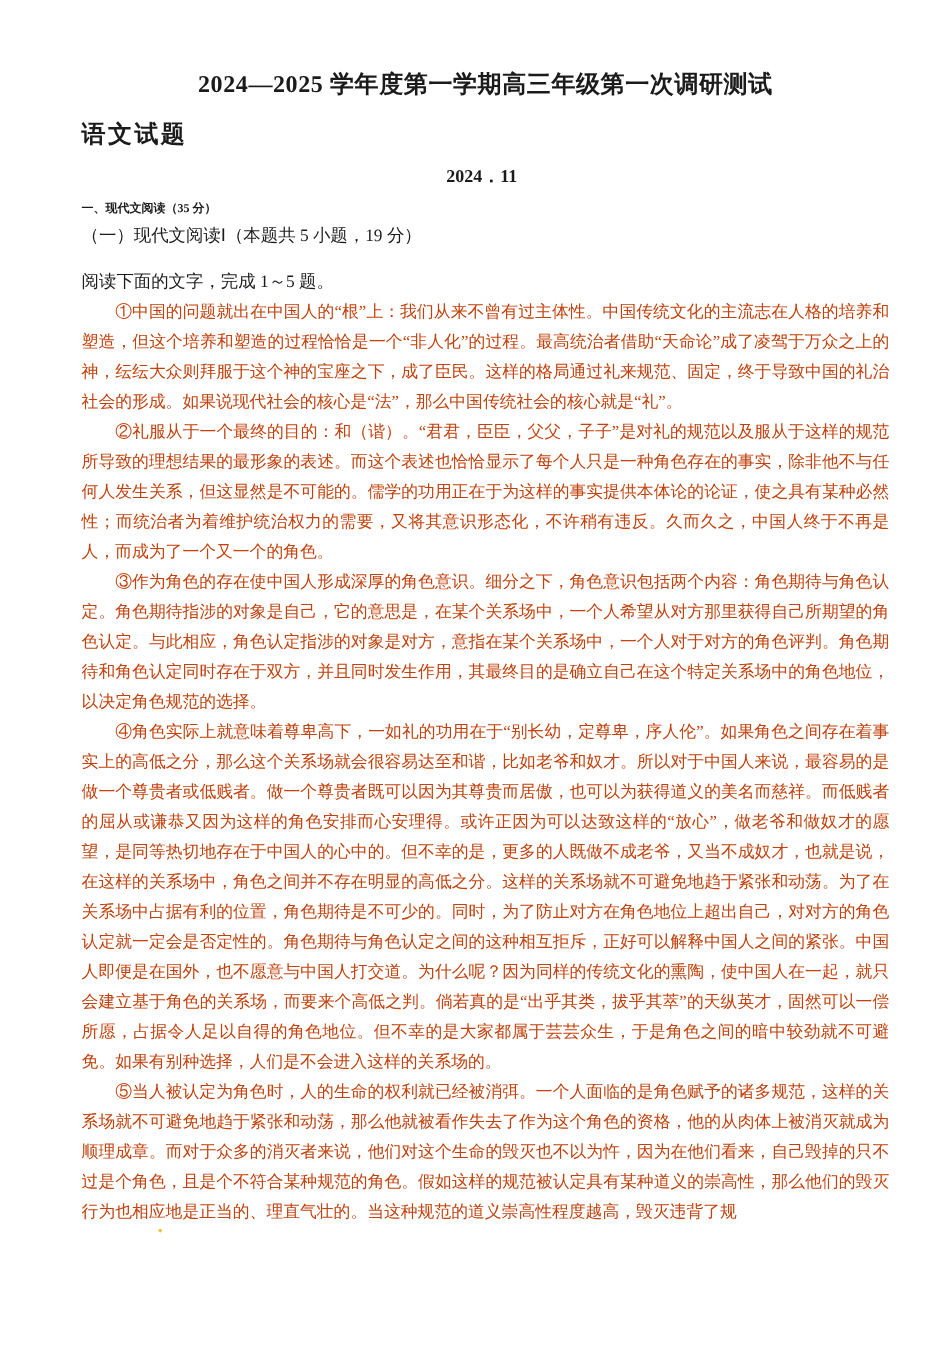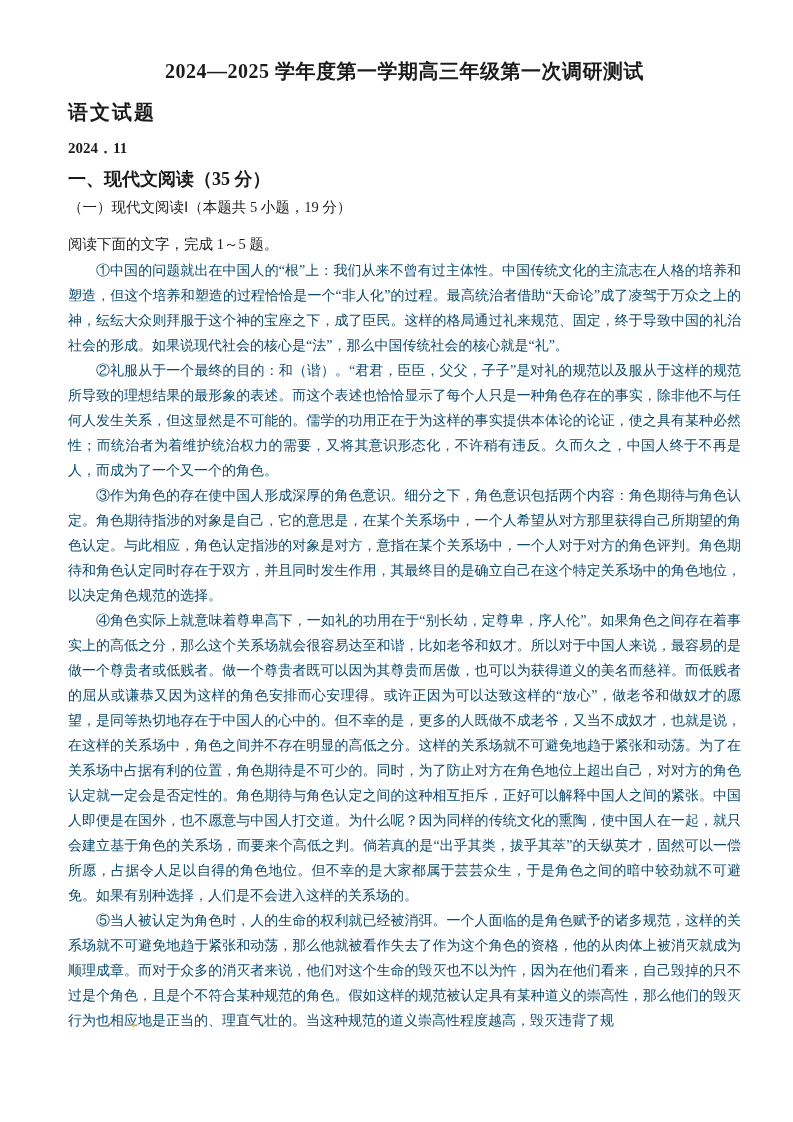--- a/index.html
+++ b/index.html
@@ -27,29 +27,29 @@
   }
   .subject {
     font-size: 20px;
     font-weight: bold;
     text-align: left;
     margin: 18px 0 0 0;
     letter-spacing: 2px;
     line-height: 1.15;
   }
   .date {
-    text-align: left;
+    text-align: center;
     font-weight: bold;
     font-size: 15px;
     margin-top: 16px;
     padding-right: 6px;
     line-height: 1.15;
   }
   .sec-heading {
-    font-size: 18px;
+    font-size: 10px;
     font-weight: bold;
     margin-top: 12px;
     line-height: 1.2;
   }
   .sub-heading {
     font-size: 14.5px;
     margin-top: 8px;
     line-height: 1.2;
   }
   .instruction {
@@ -60,21 +60,21 @@
   .passage {
     margin-top: 4px;
   }
   .passage p {
     font-size: 14px;
     line-height: 25px;
     margin: 0;
     text-align: justify;
     text-justify: inter-ideograph;
     text-indent: 2em;
-    color: #0c4a6e;
+    color: #c2410c;
   }
   .artifact-dot {
     position: absolute;
     left: 132px;
     top: 1024px;
     width: 3px;
     height: 3px;
     border-radius: 50%;
     background: #f0c437;
   }

